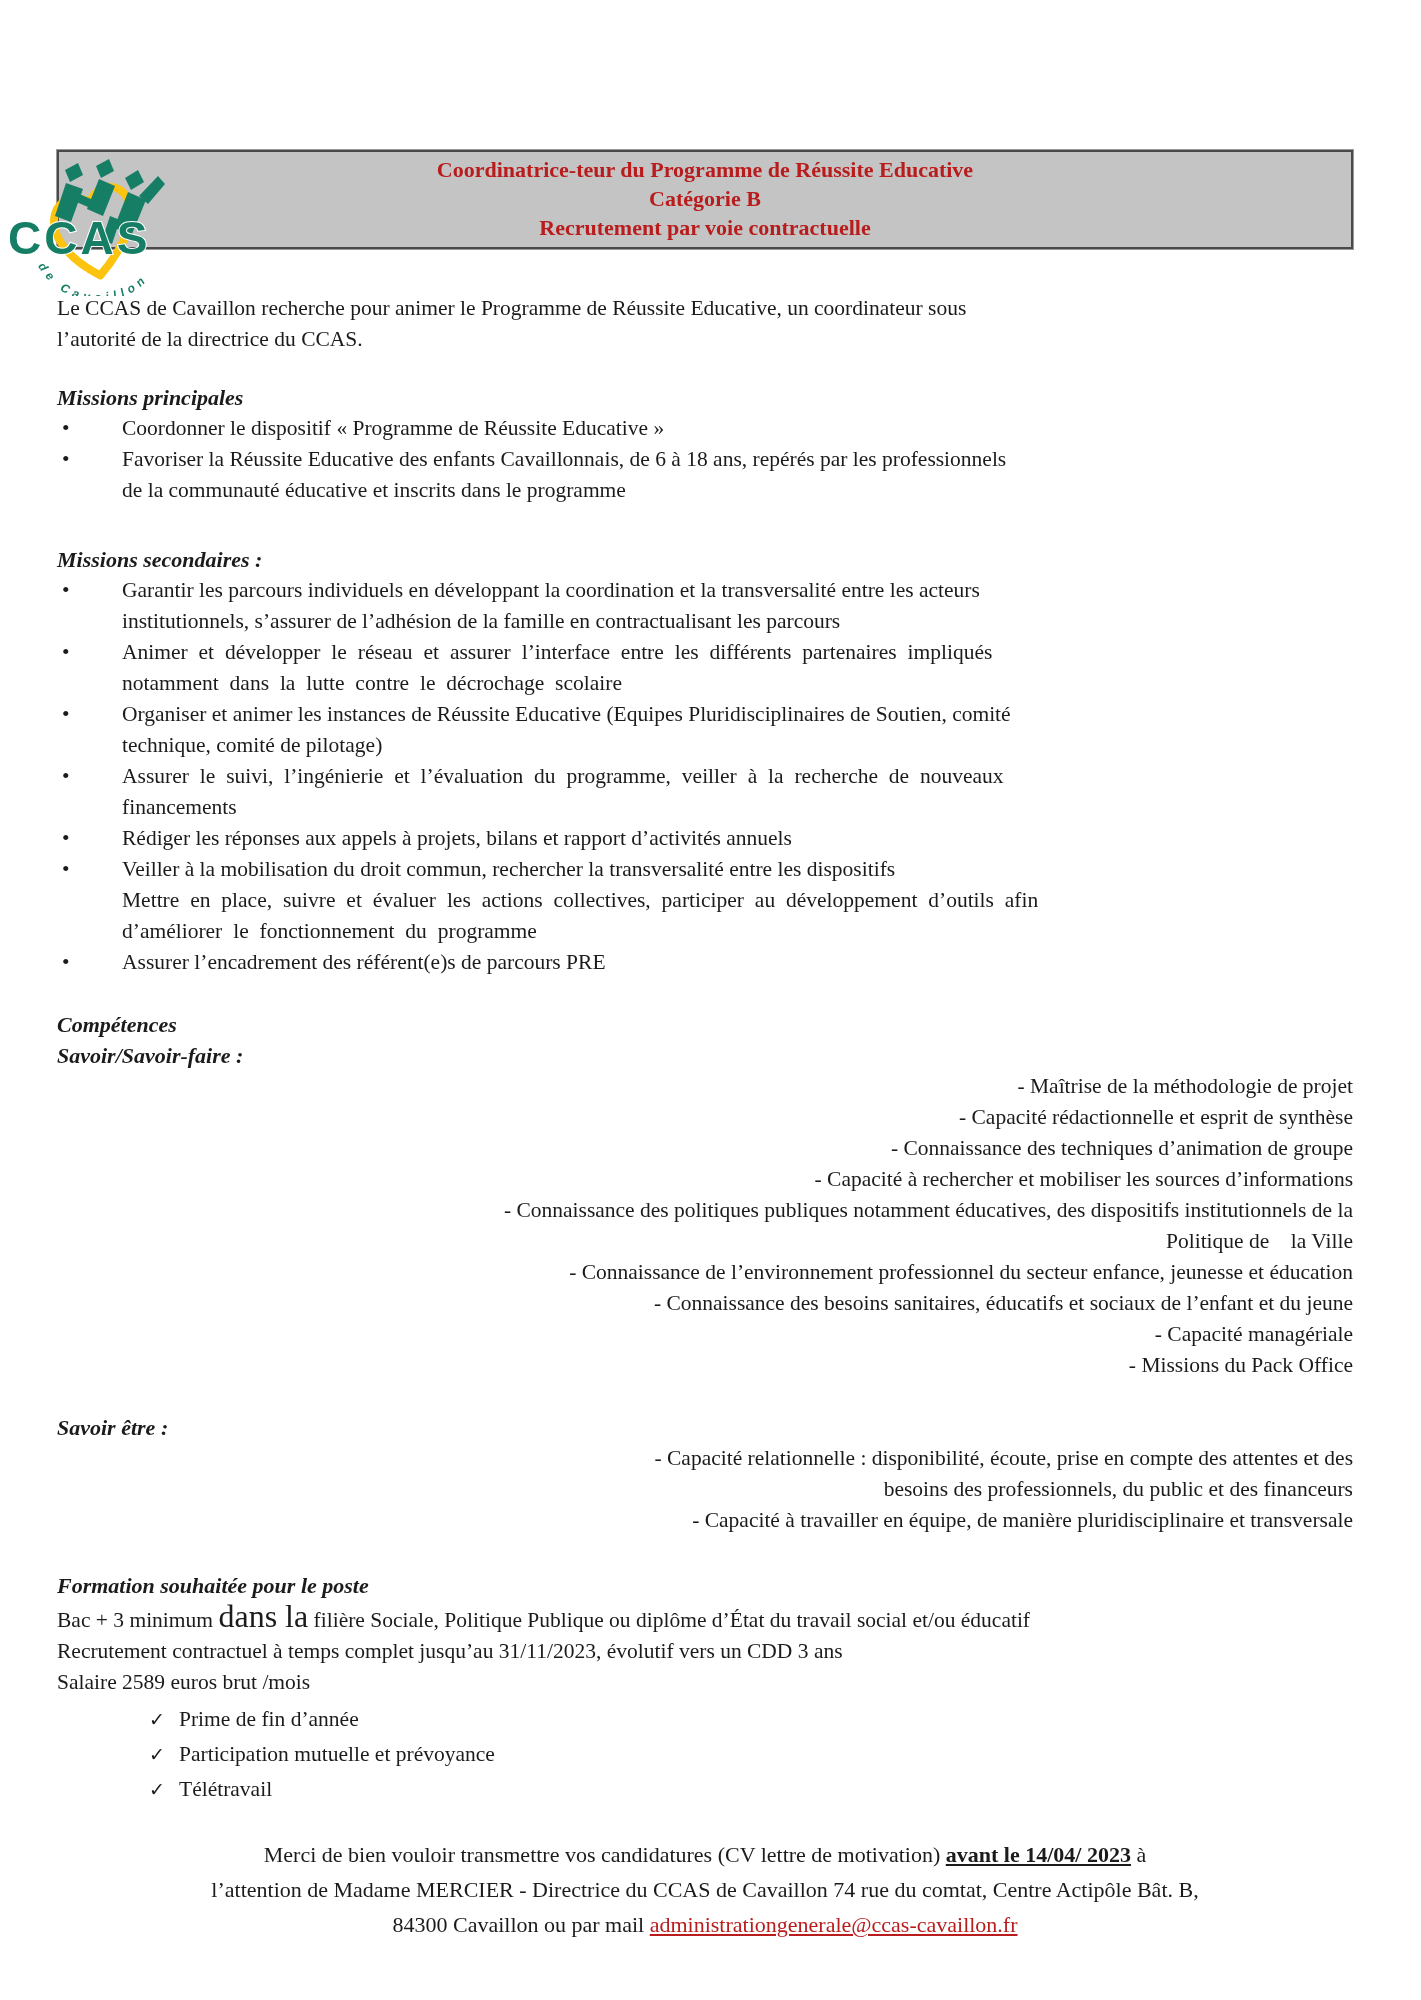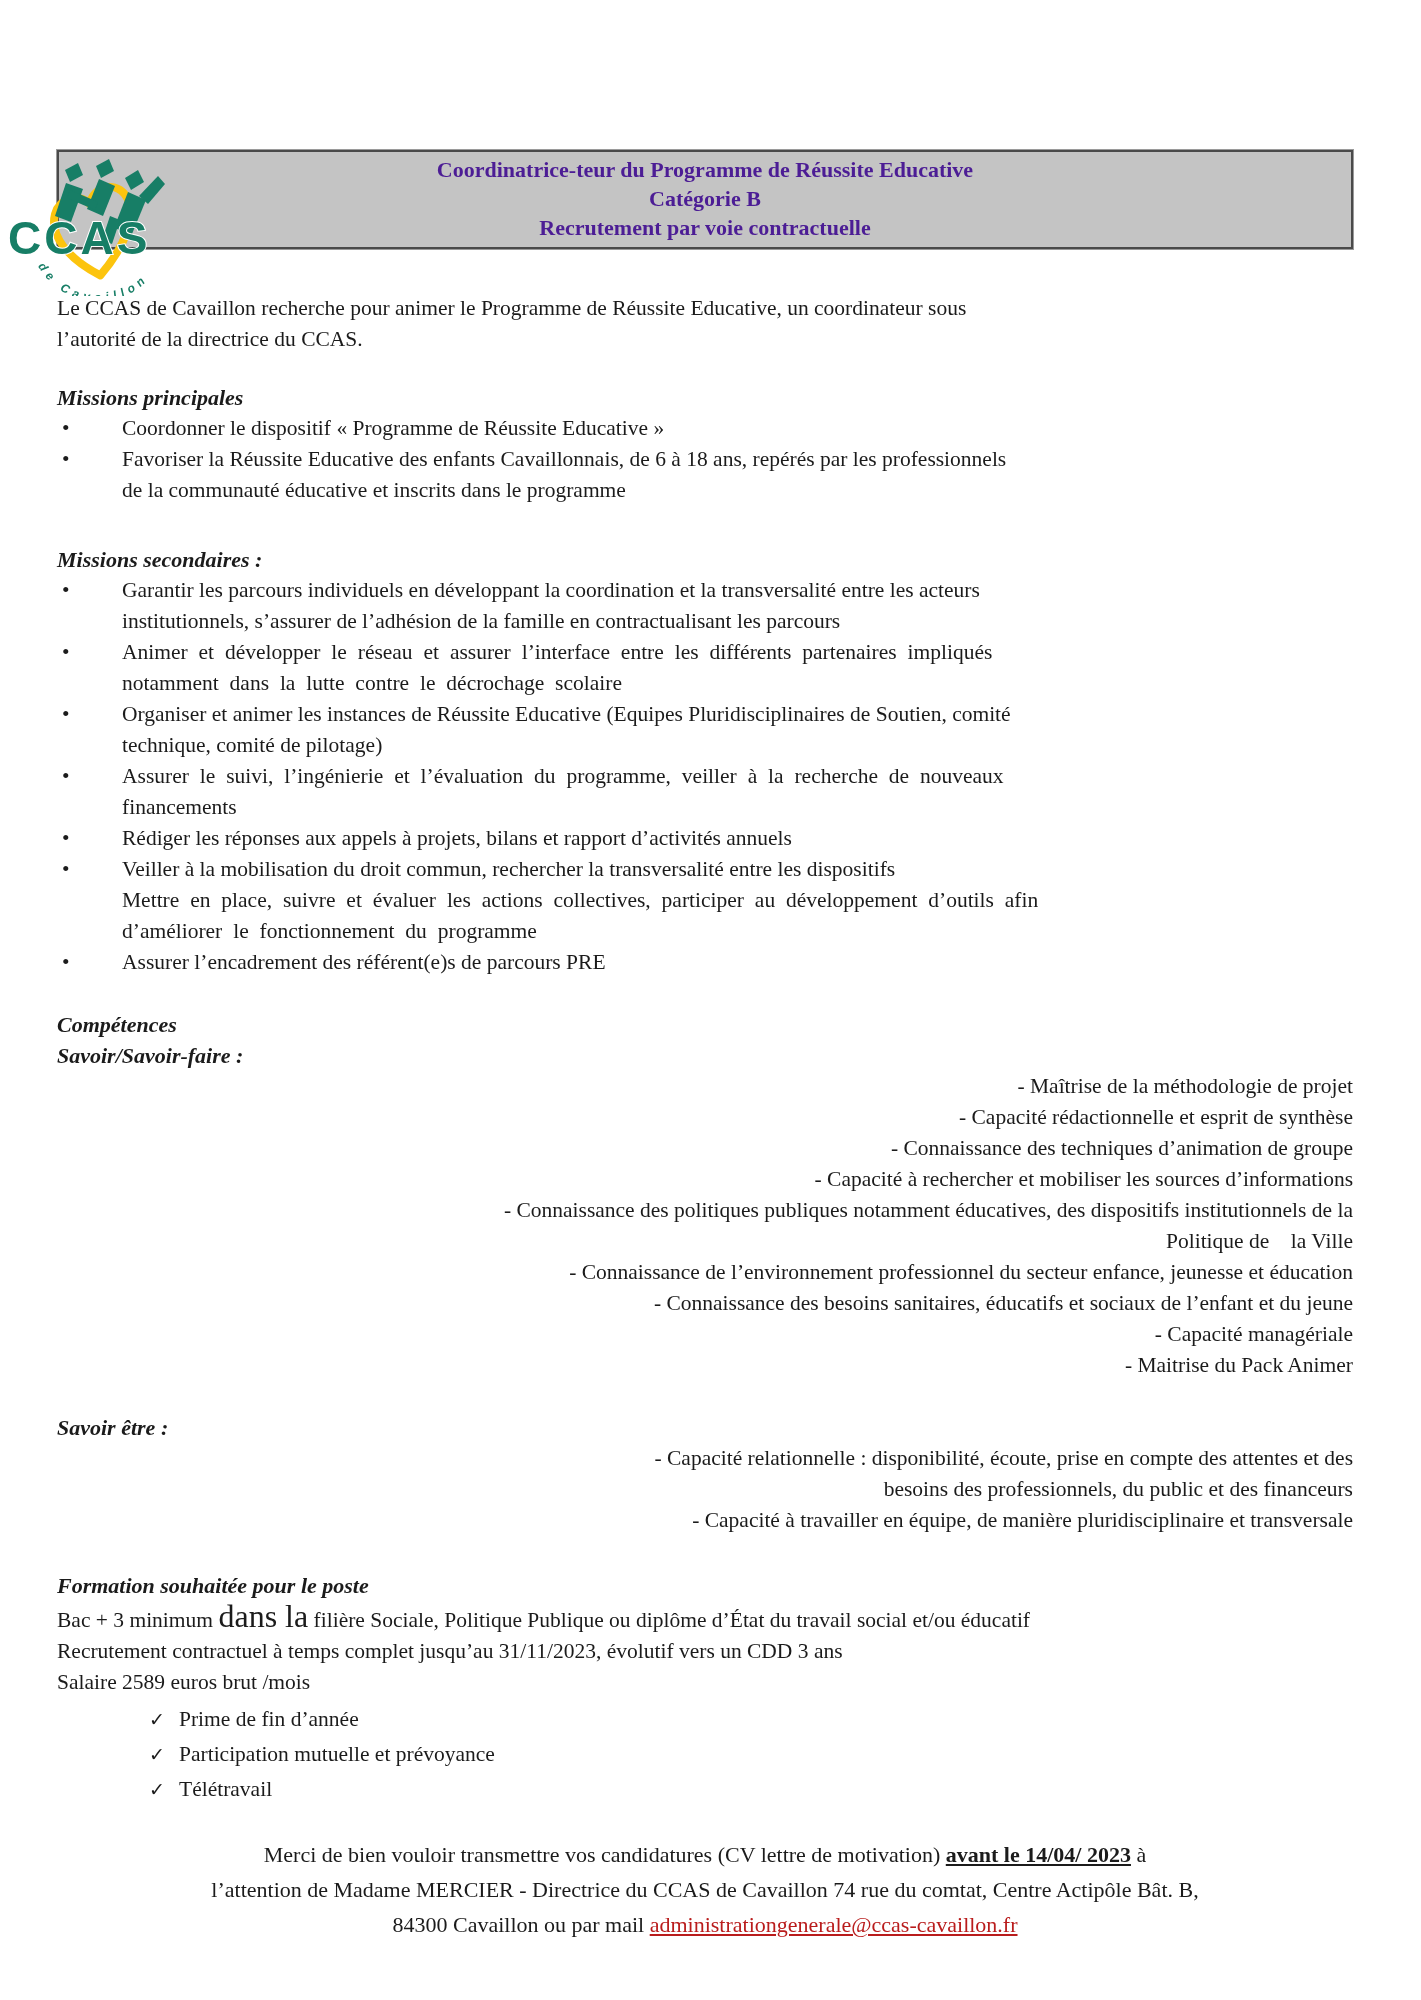--- a/index.html
+++ b/index.html
@@ -13,21 +13,21 @@
   .content { padding:0 68px 0 57px; }
 
   .title-box {
     margin-top:150px;
     background:#c4c4c4;
     border:2px solid #4a4a4a;
     box-shadow:0 0 0 1px #9a9a9a;
     text-align:center;
     font-weight:bold;
     font-size:22px; line-height:29px;
-    color:#4c1d95;
+    color:#b91c1c;
     padding:3px 10px 5px 10px;
   }
 
   .pre { white-space:pre-wrap; }
 
   .intro { margin-top:44px; }
 
   .sec-title { font-weight:bold; font-style:italic; font-size:22px; }
   .mt-sm { margin-top:27px; }
   .mt-md { margin-top:38px; }
@@ -156,21 +156,21 @@
     <ul class="dashes">
       <li>- Maîtrise de la méthodologie de projet</li>
       <li>- Capacité rédactionnelle et esprit de synthèse</li>
       <li>- Connaissance des techniques d’animation de groupe</li>
       <li>- Capacité à rechercher et mobiliser les sources d’informations</li>
       <li>- Connaissance des politiques publiques notamment éducatives, des dispositifs institutionnels de la
   Politique de    la Ville</li>
       <li>- Connaissance de l’environnement professionnel du secteur enfance, jeunesse et éducation</li>
       <li>- Connaissance des besoins sanitaires, éducatifs et sociaux de l’enfant et du jeune</li>
       <li>- Capacité managériale</li>
-      <li>- Maitrise du Pack Animer</li>
+      <li>- Missions du Pack Office</li>
     </ul>
 
     <h3 class="sec-title mt-lg">Savoir être :</h3>
     <ul class="dashes">
       <li>- Capacité relationnelle : disponibilité, écoute, prise en compte des attentes et des
   besoins des professionnels, du public et des financeurs</li>
       <li>- Capacité à travailler en équipe, de manière pluridisciplinaire et transversale</li>
     </ul>
 
     <h2 class="sec-title mt-xl">Formation souhaitée pour le poste</h2>

